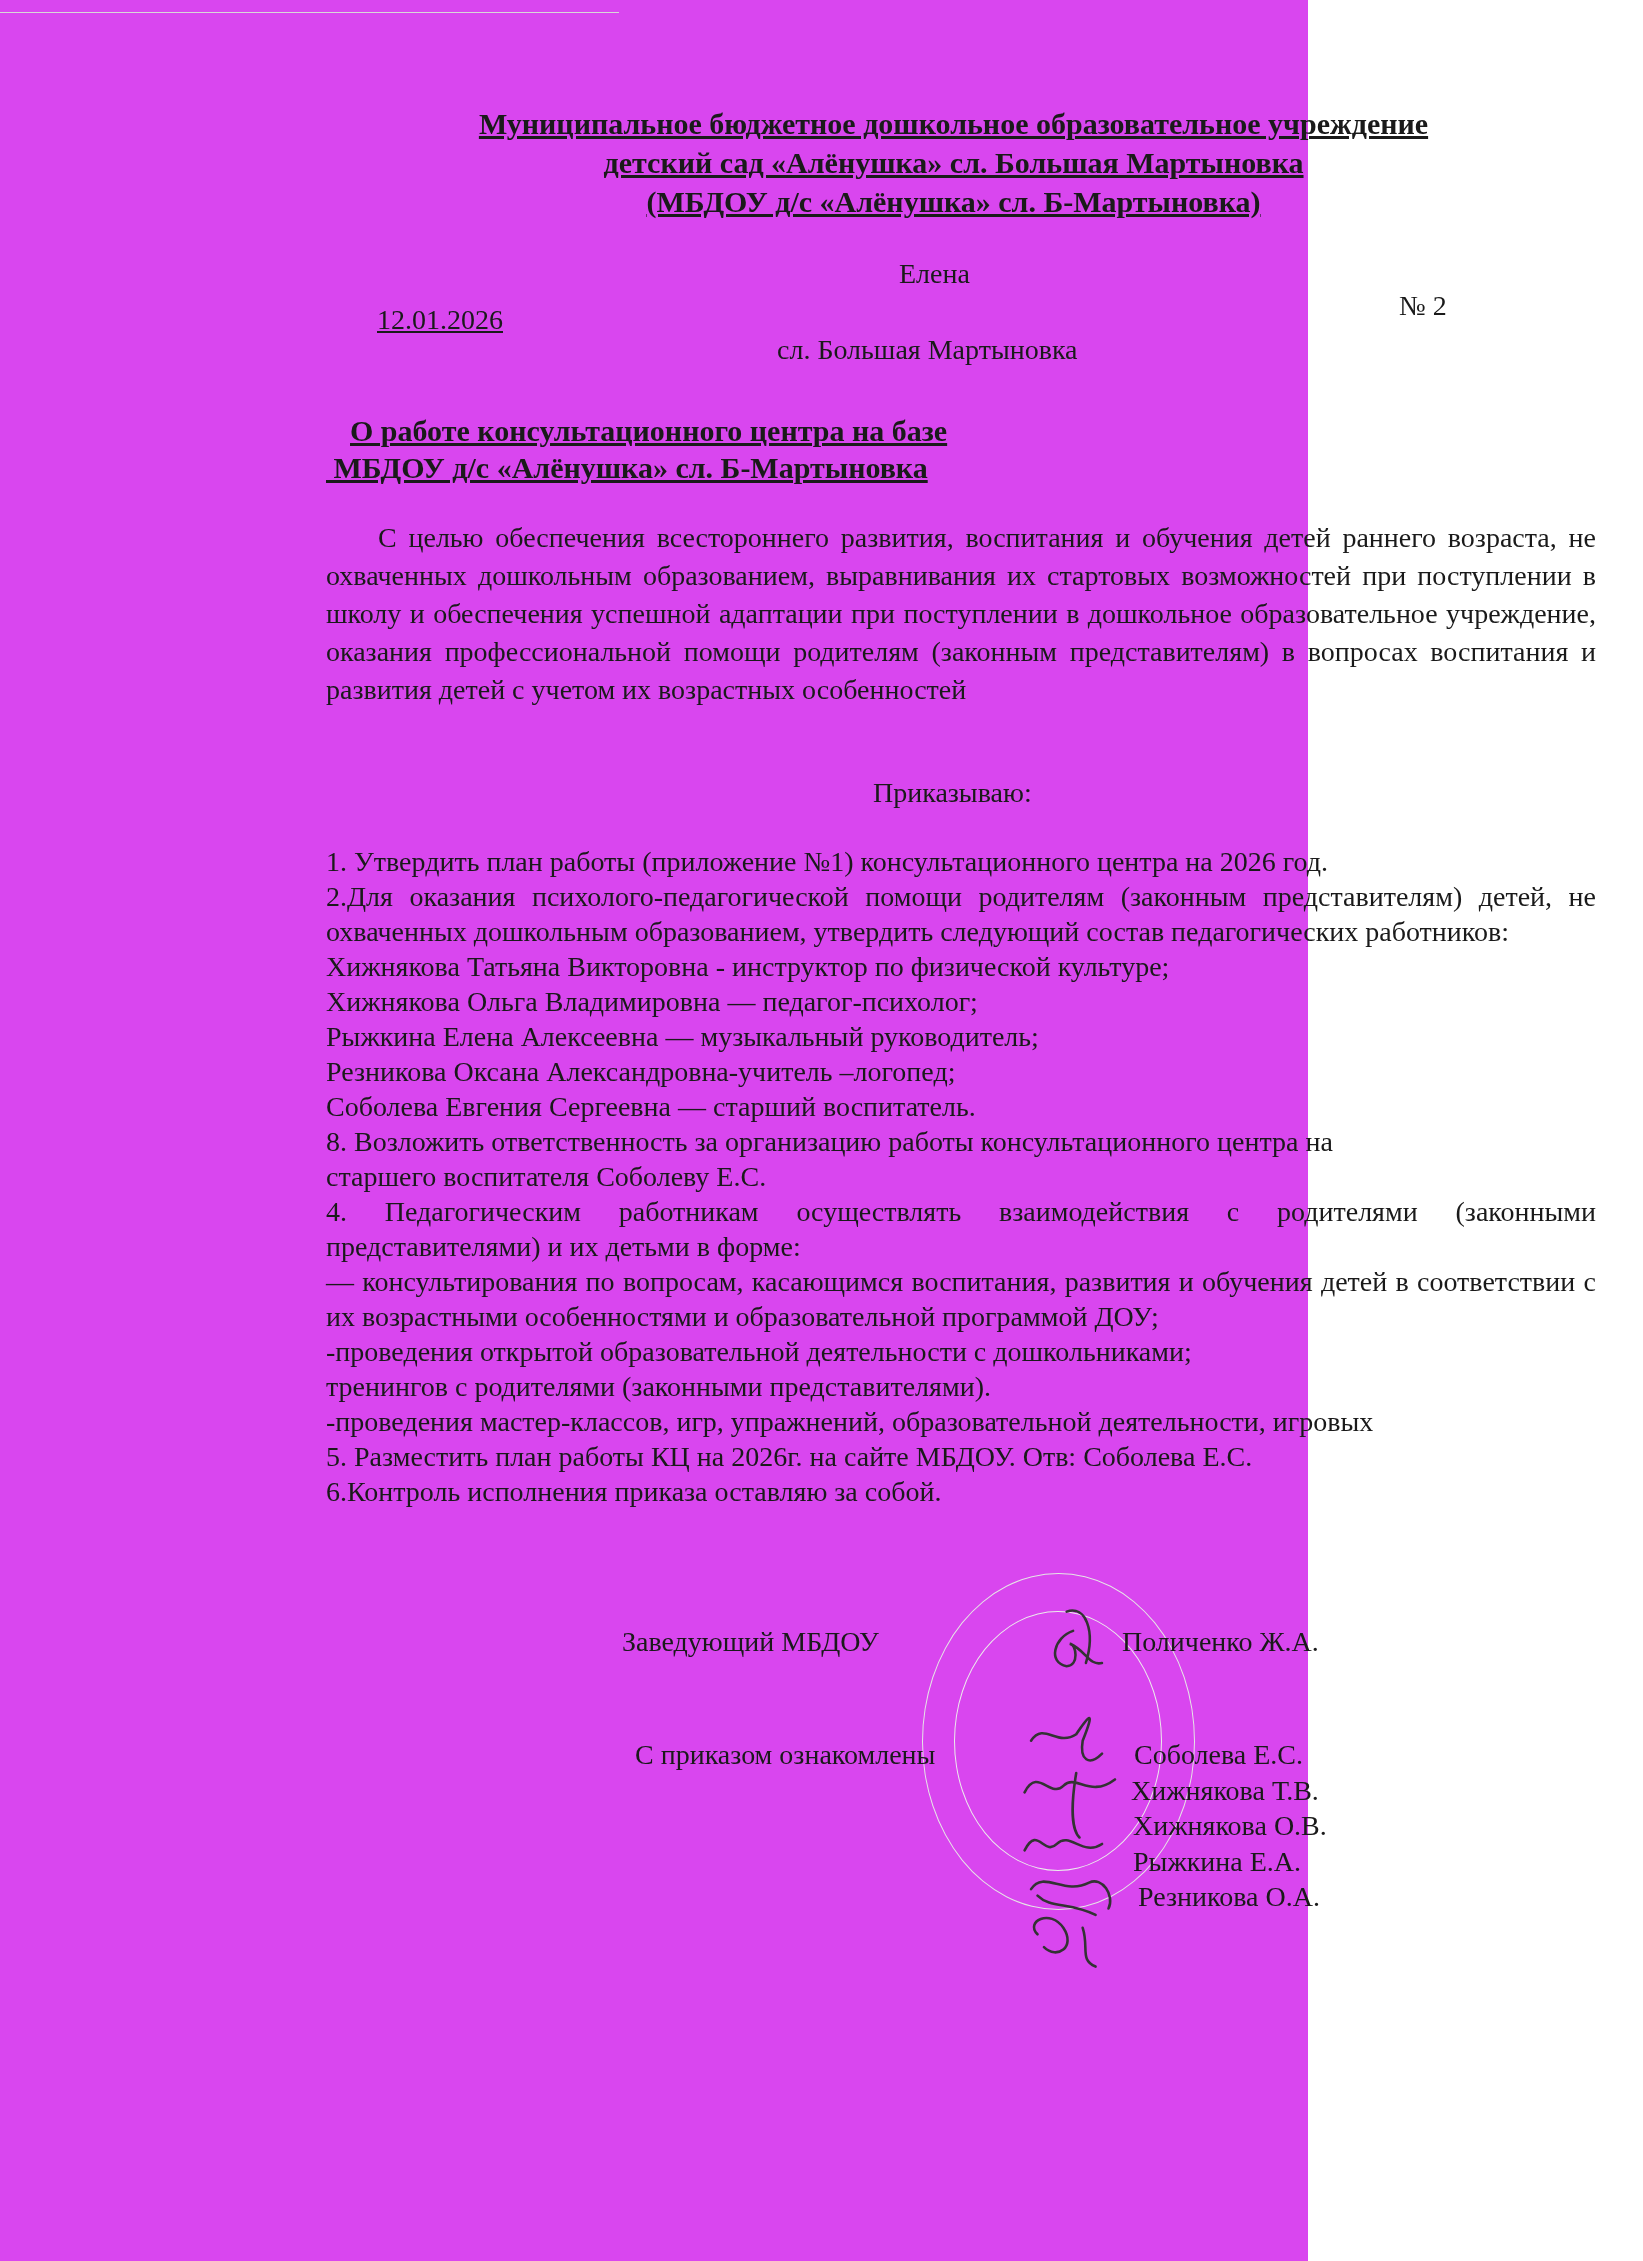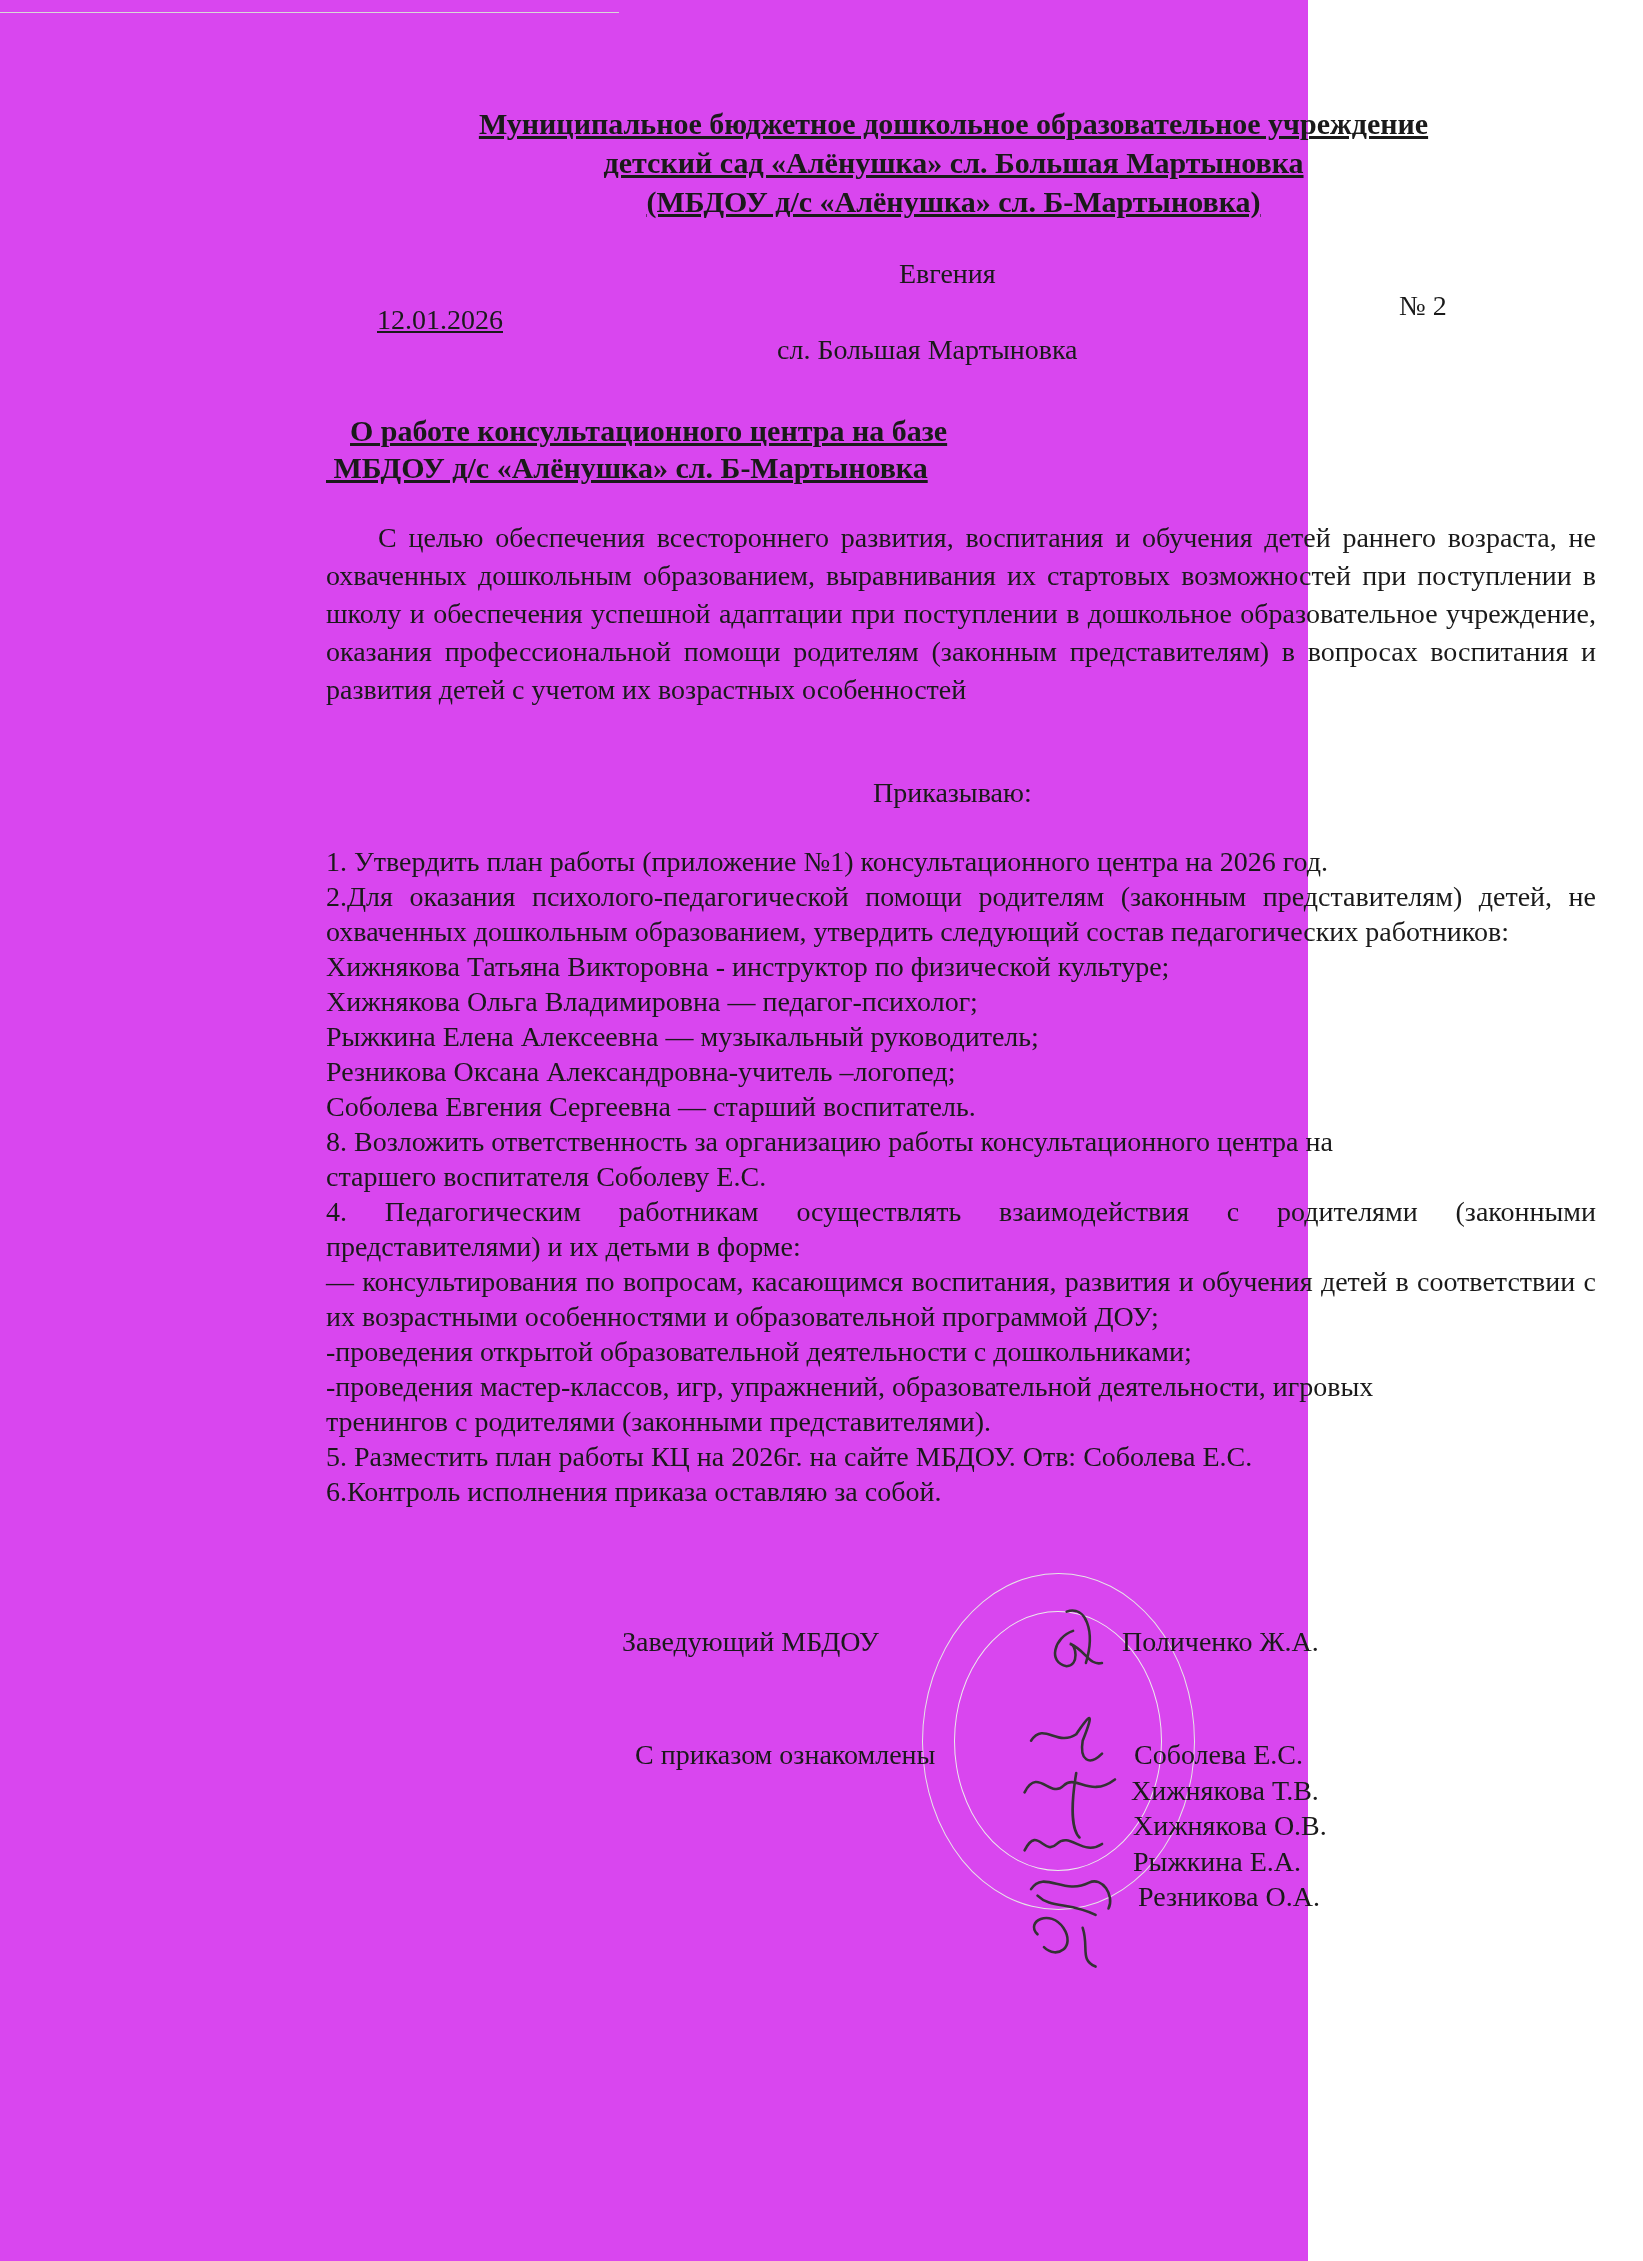--- a/index.html
+++ b/index.html
@@ -24,21 +24,21 @@
 </head>
 <body>
 
 <div class="page">
   <div class="scan-line"></div>
 
   <div class="abs hdr" style="left:438px; top:108px; width:1031px;">Муниципальное бюджетное дошкольное образовательное учреждение</div>
   <div class="abs hdr" style="left:438px; top:147px; width:1031px;">детский сад «Алёнушка» сл. Большая Мартыновка</div>
   <div class="abs hdr" style="left:438px; top:186px; width:1031px;">(МБДОУ д/с «Алёнушка» сл. Б-Мартыновка)</div>
 
-  <div class="abs txt" style="left:899px; top:258px;">Евгения</div>
+  <div class="abs txt" style="left:899px; top:258px;">Елена</div>
   <div class="abs txt" style="left:377px; top:304px;text-decoration:underline;">12.01.2026</div>
   <div class="abs txt" style="left:1399px; top:290px;">№ 2</div>
   <div class="abs txt" style="left:777px; top:334px;">сл. Большая Мартыновка</div>
 
   <div class="abs subj" style="left:326px; top:413px;margin-left:24px;">О работе  консультационного центра на базе</div>
   <div class="abs subj" style="left:326px; top:450px; white-space:pre;"> МБДОУ д/с «Алёнушка» сл. Б-Мартыновка</div>
 
   <div class="para" style="top:519px;"><span class="indent"></span><span>С целью обеспечения всестороннего развития, воспитания и обучения детей раннего возраста, не охваченных дошкольным образованием, выравнивания их стартовых возможностей при поступлении в школу и обеспечения успешной адаптации при поступлении в дошкольное образовательное учреждение, оказания профессиональной помощи родителям (законным представителям) в вопросах воспитания и развития детей с учетом их возрастных особенностей</span></div>
 
   <div class="abs txt" style="left:873px; top:777px;">Приказываю:</div>
@@ -49,22 +49,22 @@
     <div>Хижнякова Татьяна Викторовна - инструктор по физической культуре;</div>
     <div>Хижнякова Ольга Владимировна — педагог-психолог;</div>
     <div>Рыжкина Елена Алексеевна — музыкальный руководитель;</div>
     <div>Резникова Оксана Александровна-учитель –логопед;</div>
     <div>Соболева Евгения Сергеевна —  старший воспитатель.</div>
     <div>8.  Возложить ответственность за организацию работы консультационного центра на</div>
     <div>старшего воспитателя Соболеву Е.С.</div>
     <div class="j">4.  Педагогическим работникам  осуществлять  взаимодействия с родителями (законными представителями) и их детьми в форме:</div>
     <div class="j">— консультирования по вопросам, касающимся воспитания, развития и обучения детей в соответствии с их возрастными особенностями и образовательной программой ДОУ;</div>
     <div>-проведения открытой образовательной деятельности с дошкольниками;</div>
+    <div>тренингов с родителями (законными представителями).</div>
     <div>-проведения мастер-классов, игр, упражнений, образовательной деятельности, игровых</div>
-    <div>тренингов с родителями (законными представителями).</div>
     <div>5. Разместить план работы КЦ на 2026г.  на сайте МБДОУ. Отв: Соболева Е.С.</div>
     <div>6.Контроль исполнения  приказа оставляю за собой.</div>
   </div>
 
   <div class="stamp"></div>
   <div class="stamp-inner"></div>
 
   <div class="abs sig" style="left:622px; top:1624px;">Заведующий МБДОУ</div>
   <svg class="sign" style="left:1041px; top:1605px;" width="77" height="71" viewBox="0 0 120 110">
     <path d="M40 10 C 70 0, 85 40, 70 90 M50 40 C 20 50, 10 90, 40 95 C 60 95, 55 60, 45 60 C 70 70, 75 95, 95 90"></path>

